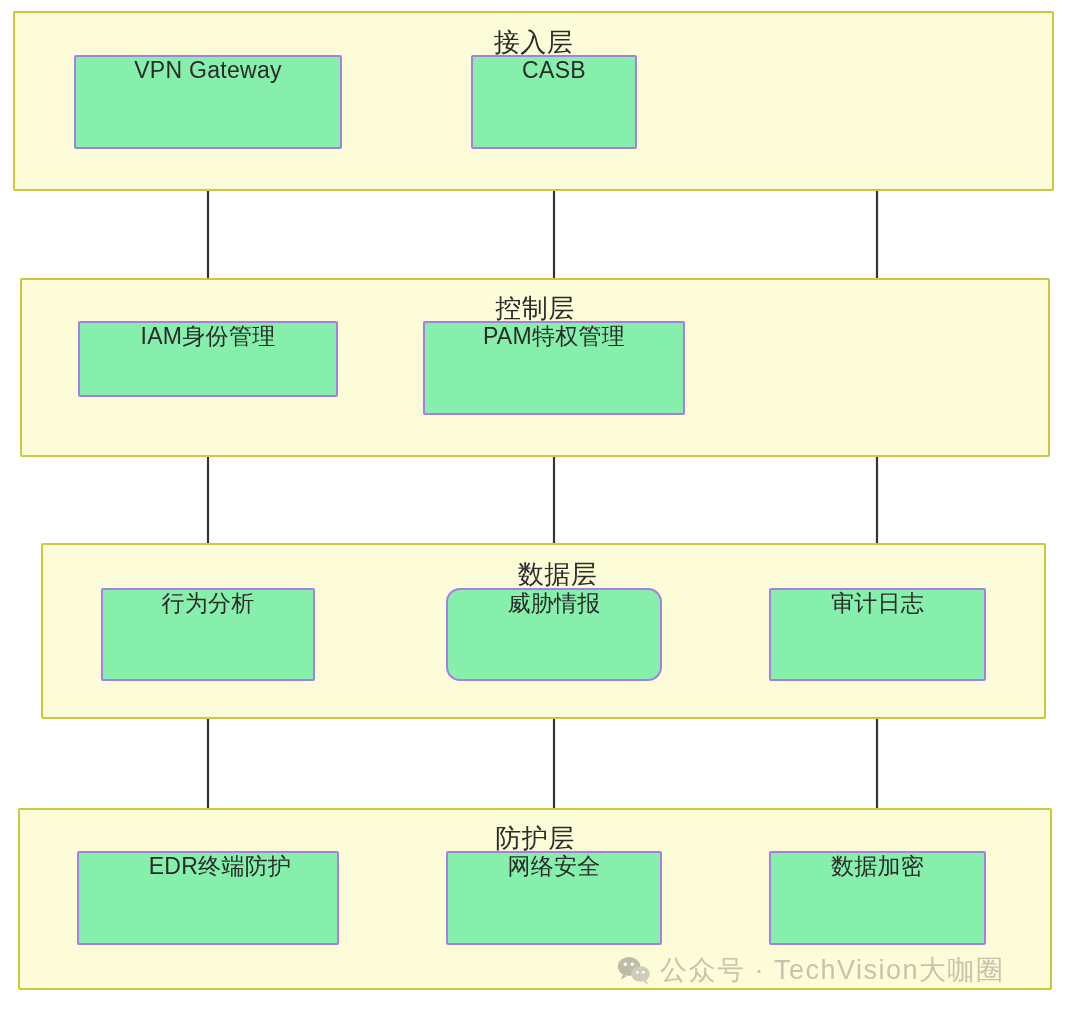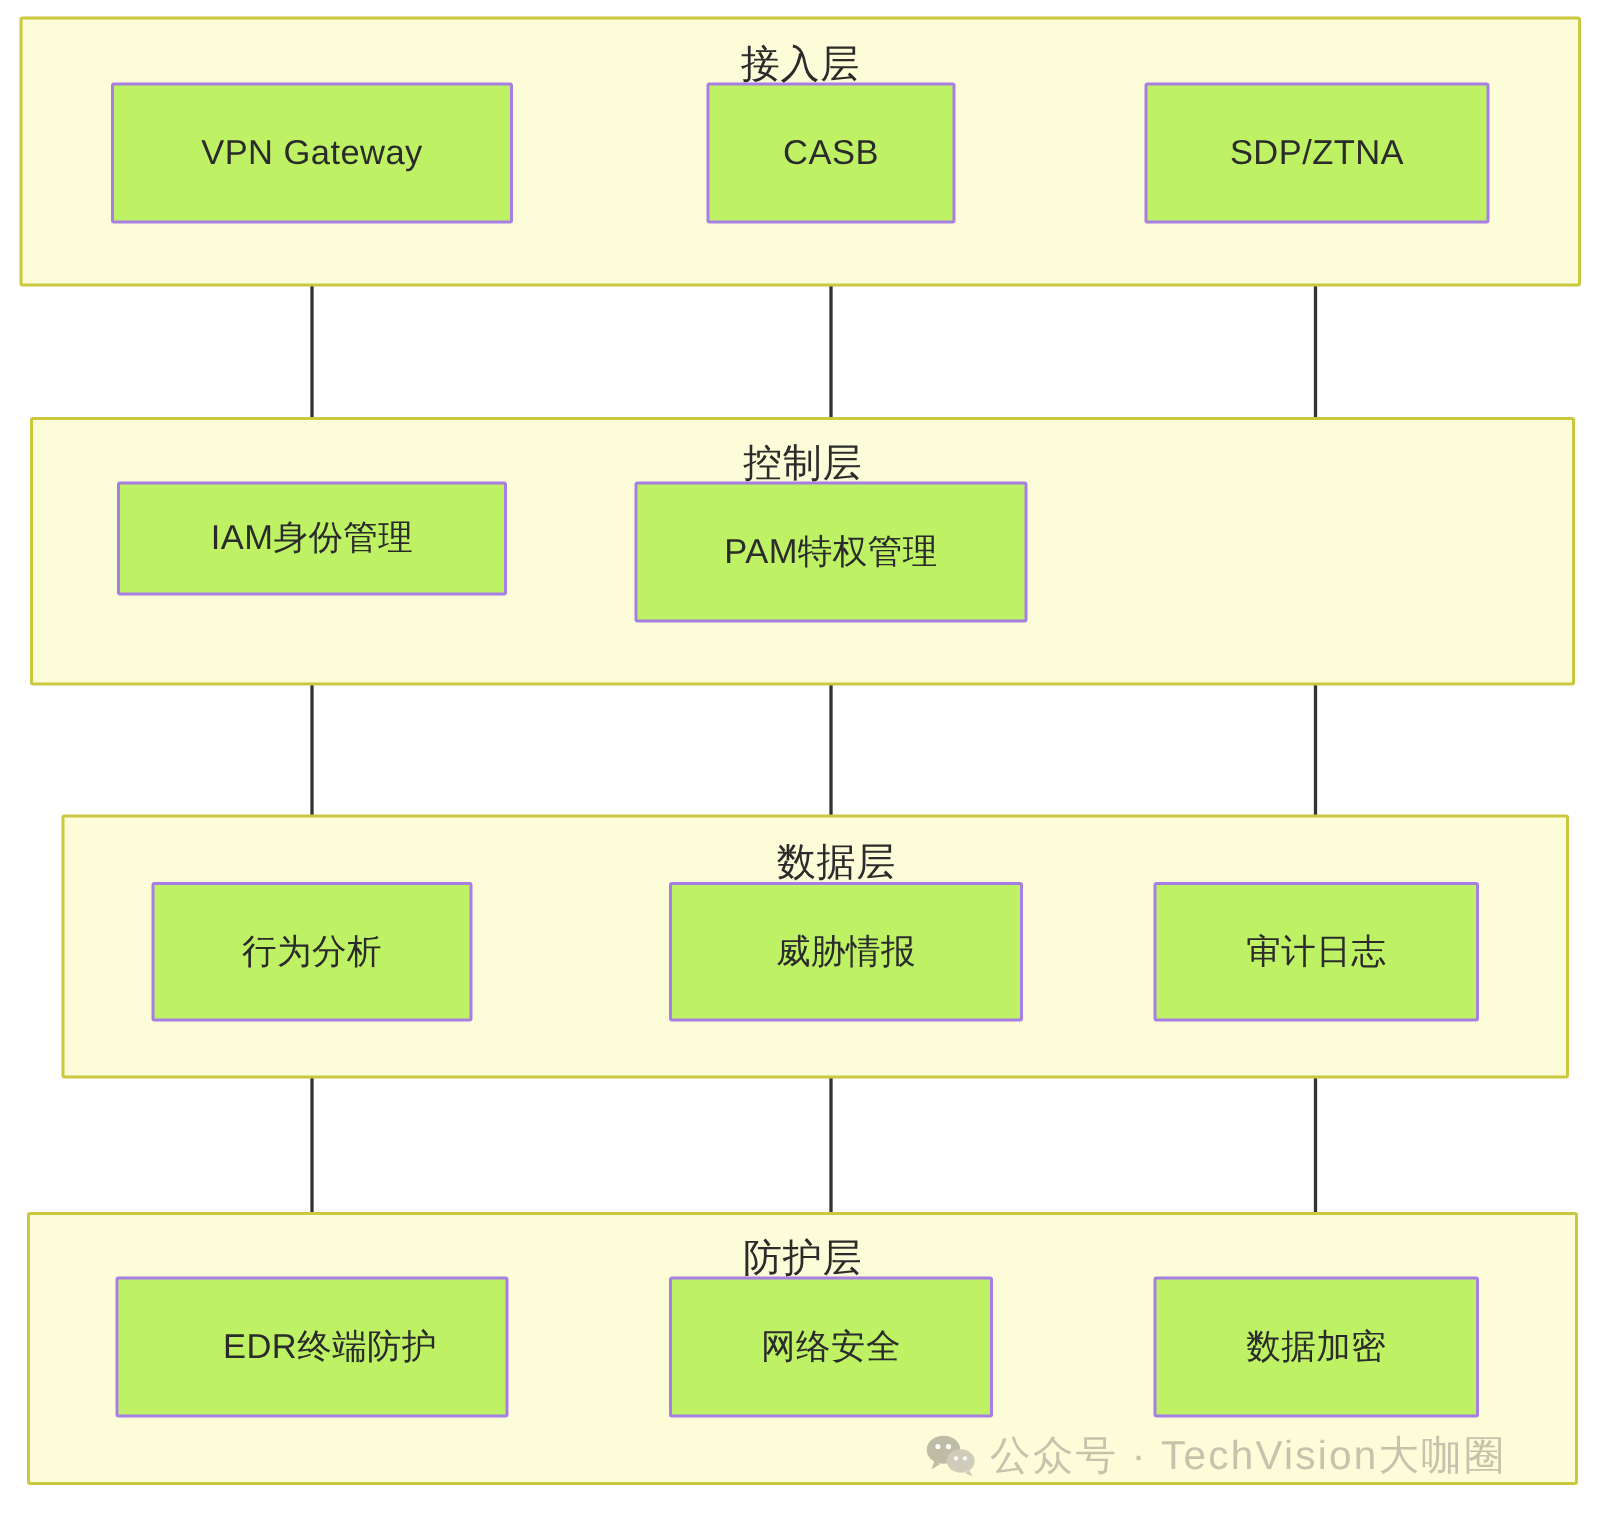--- a/index.html
+++ b/index.html
@@ -35,25 +35,24 @@
     line-height: 30px;
     color: #2b2b2b;
     letter-spacing: 0.5px;
     white-space: nowrap;
     pointer-events: none;
   }
   
   .node {
     position: absolute;
     box-sizing: border-box;
-    background: #bef264;
+    background: #86efac;
     border: 2px solid #a77ee3;
     border-radius: 2px;
     display: flex;
-    align-items: center;
     justify-content: center;
     color: #2b2b2b;
     font-size: 23px;
     line-height: 1.2;
     text-align: center;
     letter-spacing: 0.3px;
   }
   
   .arrow-layer {
     position: absolute;
@@ -108,41 +107,38 @@
 
   <div class="layer" style="left:13px; top:11px; width:1041px; height:180px;">
     <div class="layer-title" style="top:14px;">接入层</div>
   </div>
   <div class="node" style="left:74px; top:55px; width:268px; height:94px;">
     <span>VPN Gateway</span>
   </div>
   <div class="node" style="left:471px; top:55px; width:166px; height:94px;">
     <span>CASB</span>
   </div>
-  <div class="node" style="left:763px; top:55px; width:230px; height:94px;">
-    <span>SDP/ZTNA</span>
-  </div>
 
   <div class="layer" style="left:20px; top:278px; width:1030px; height:179px;">
     <div class="layer-title" style="top:13px;">控制层</div>
   </div>
   <div class="node" style="left:78px; top:321px; width:260px; height:76px;">
     <span>IAM身份管理</span>
   </div>
   <div class="node" style="left:423px; top:321px; width:262px; height:94px;">
     <span>PAM特权管理</span>
   </div>
 
   <div class="layer" style="left:41px; top:543px; width:1005px; height:176px;">
     <div class="layer-title" style="top:14px;padding-left:28px;">数据层</div>
   </div>
   <div class="node" style="left:101px; top:588px; width:214px; height:93px;">
     <span>行为分析</span>
   </div>
-  <div class="node" style="left:446px; top:588px; width:236px; height:93px;">
+  <div class="node" style="left:446px; top:588px; width:216px; height:93px;border-radius:14px;">
     <span>威胁情报</span>
   </div>
   <div class="node" style="left:769px; top:588px; width:217px; height:93px;">
     <span>审计日志</span>
   </div>
 
   <div class="layer" style="left:18px; top:808px; width:1034px; height:182px;">
     <div class="layer-title" style="top:13px;">防护层</div>
   </div>
   <div class="node" style="left:77px; top:851px; width:262px; height:94px;padding-left:24px;">

